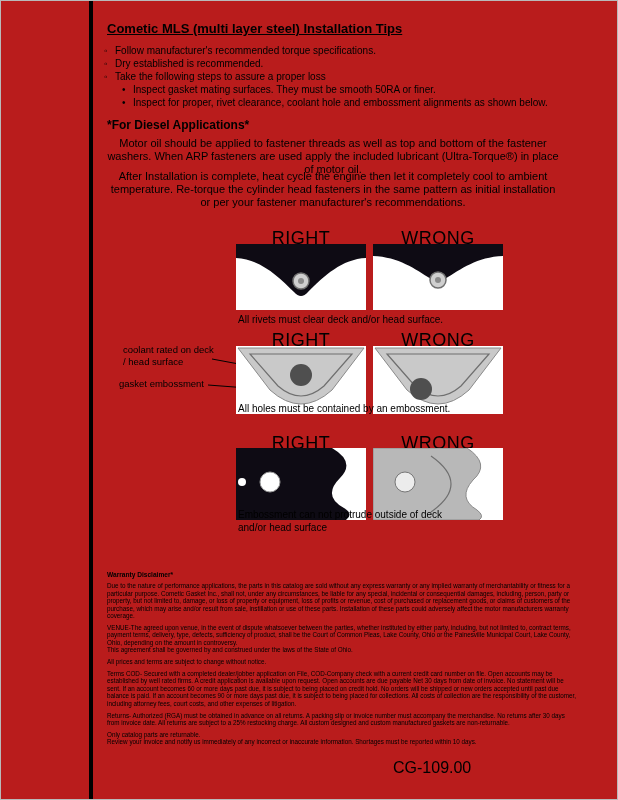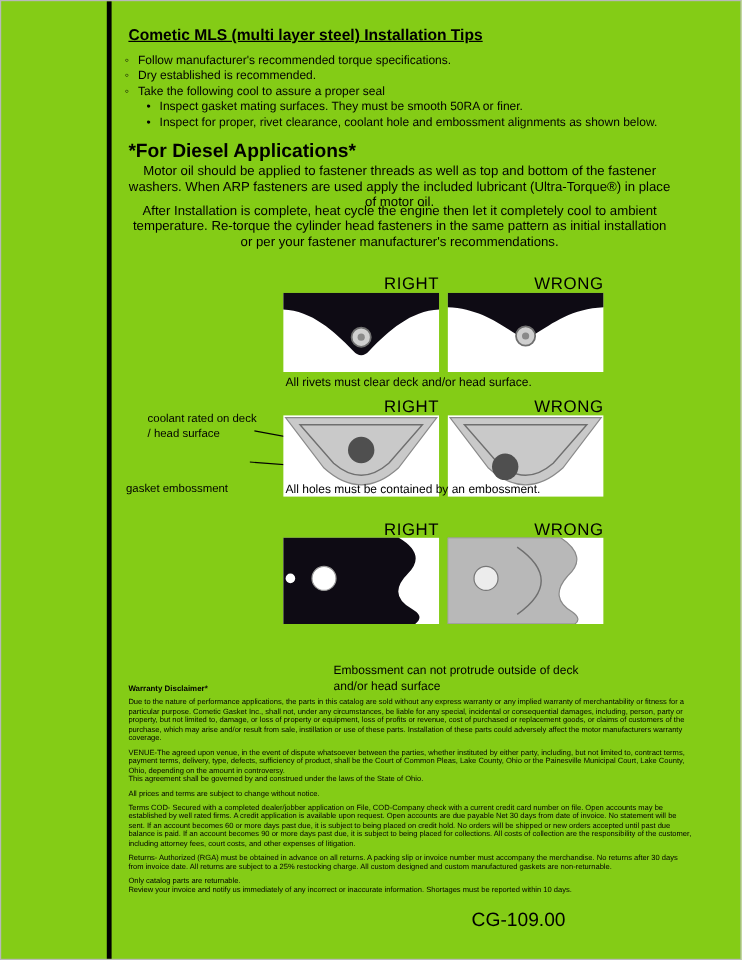--- a/index.html
+++ b/index.html
@@ -1,38 +1,38 @@
 <!DOCTYPE html>
 <html><head>
 <meta charset="utf-8">
 <style>
   html,body{margin:0;padding:0;background:#fff;}
   .page{
-    position:relative;width:618px;height:800px;background:#84cc16;
+    position:relative;width:618px;height:800px;background:#b91c1c;
     font-family:"Liberation Sans",sans-serif;color:#000;overflow:hidden;
     border:1px solid #b9b9b9;box-sizing:border-box;
   }
   .left-rule{position:absolute;left:88px;top:0;width:4px;height:800px;background:#000;}
   .title{position:absolute;left:106px;top:20px;font-size:13px;font-weight:bold;text-decoration:underline;}
   .tips{position:absolute;left:103px;top:43px;font-size:10px;line-height:13px;width:470px;}
   .tip{display:flex;align-items:flex-start;}
   .tip .mk{width:11px;flex:0 0 11px;text-align:left;}
   .tip.sub{margin-left:18px;}
-  .diesel-head{position:absolute;left:106px;top:117px;font-size:16px;font-weight:bold;}
+  .diesel-head{position:absolute;left:106px;top:117px;font-size:12px;font-weight:bold;}
   .para{position:absolute;left:106px;width:452px;font-size:11px;line-height:13px;text-align:center;}
   .p1{top:136px;}
   .p2{top:169px;}
   .note{top:210px;}
-  .rw{position:absolute;width:130px;text-align:right;font-size:14px;letter-spacing:.5px;}
+  .rw{position:absolute;width:130px;text-align:center;font-size:18px;letter-spacing:.5px;}
   .dimg{position:absolute;width:130px;}
   .dimg svg{display:block;width:100%;height:100%;}
   .cap{position:absolute;left:237px;font-size:10px;line-height:13px;}
   .lbl{position:absolute;font-size:9.5px;line-height:11.5px;}
   .lbl-coolant{left:122px;top:343px;width:92px;}
-  .lbl-emboss{left:104px;top:377px;width:95px;margin-top:24px;}
+  .lbl-emboss{left:118px;top:377px;width:95px;}
   .conn{position:absolute;left:207px;top:350px;width:92px;height:45px;}
   .warranty{position:absolute;left:106px;top:570px;width:470px;font-size:6.3px;line-height:7.4px;}
   .warranty h4{margin:0 0 4px 0;font-size:6.6px;}
   .warranty p{margin:0 0 4.5px 0;white-space:pre-line;}
   .footer-code{position:absolute;left:392px;top:758px;font-size:16px;}
 </style>
 </head>
 <body>
 
 <div class="page">
@@ -45,21 +45,21 @@
     <div class="tip">
       <span class="mk">◦</span>
       <span>Follow manufacturer's recommended torque specifications.</span>
     </div>
     <div class="tip">
       <span class="mk">◦</span>
       <span>Dry established is recommended.</span>
     </div>
     <div class="tip">
       <span class="mk">◦</span>
-      <span>Take the following cool to assure a proper seal</span>
+      <span>Take the following steps to assure a proper loss</span>
     </div>
     <div class="tip sub">
       <span class="mk">•</span>
       <span>Inspect gasket mating surfaces.  They must be smooth 50RA or finer.</span>
     </div>
     <div class="tip sub">
       <span class="mk">•</span>
       <span>Inspect for proper, rivet clearance, coolant hole and embossment alignments as shown below.</span>
     </div>
   </div>
@@ -129,21 +129,21 @@
     </svg>
   </div>
   <div class="dimg" style="left:372px;top:447px;height:72px;">
     <svg viewBox="0 0 130 72">
       <rect width="130" height="72" fill="#ffffff"></rect>
       <path d="M0,0 H94 Q118,16 100,32 Q84,50 104,62 Q112,68 106,72 H0 Z" fill="#b8b8b8" stroke="#8a8a8a" stroke-width="1"></path>
       <path d="M58,8 Q98,36 58,64" fill="none" stroke="#6f6f6f" stroke-width="1.2"></path>
       <circle cx="32" cy="34" r="10" fill="#ececec" stroke="#777777" stroke-width="1"></circle>
     </svg>
   </div>
-  <div class="cap" style="top:552px;width:228px;margin-left:40px;">Embossment can not protrude outside of deck and/or head surface</div>
+  <div class="cap" style="top:507px;width:228px;">Embossment can not protrude outside of deck and/or head surface</div>
 
   <div class="warranty">
     <h4>Warranty Disclaimer*</h4>
     <p>Due to the nature of performance applications, the parts in this catalog are sold without any express warranty or any implied warranty of merchantability or fitness for a particular purpose.  Cometic Gasket Inc., shall not, under any circumstances, be liable for any special, incidental or consequential damages, including, person, party or property, but not limited to, damage, or loss of property or equipment, loss of profits or revenue, cost of purchased or replacement goods, or claims of customers of the purchase, which may arise and/or result from sale, instillation or use of these parts.  Installation of these parts could adversely affect the motor manufacturers warranty coverage.</p>
     <p>VENUE-The agreed upon venue, in the event of dispute whatsoever between the parties, whether instituted by either party, including, but not limited to, contract terms, payment terms, delivery, type, defects, sufficiency of product, shall be the Court of Common Pleas, Lake County, Ohio or the Painesville Municipal Court, Lake County, Ohio, depending on the amount in controversy.
 This agreement shall be governed by and construed under the laws of the State of Ohio.</p>
     <p>All prices and terms are subject to change without notice.</p>
     <p>Terms COD- Secured with a completed dealer/jobber application on File, COD-Company check with a current credit card number on file.  Open accounts may be established by well rated firms.  A credit application is available upon request.  Open accounts are due payable Net 30 days from date of invoice.  No statement will be sent.  If an account becomes 60 or more days past due, it is subject to being placed on credit hold.  No orders will be shipped or new orders accepted until past due balance is paid.  If an account becomes 90 or more days past due, it is subject to being placed for collections.  All costs of collection are the responsibility of the customer, including attorney fees, court costs, and other expenses of litigation.</p>
     <p>Returns- Authorized (RGA) must be obtained in advance on all returns.  A packing slip or invoice number must accompany the merchandise.  No returns after 30 days from invoice date.  All returns are subject to a 25% restocking charge.  All custom designed and custom manufactured gaskets are non-returnable.</p>
     <p>Only catalog parts are returnable.

